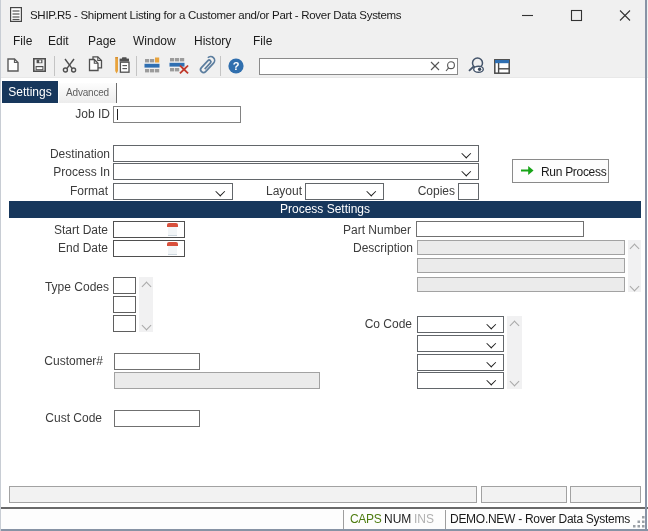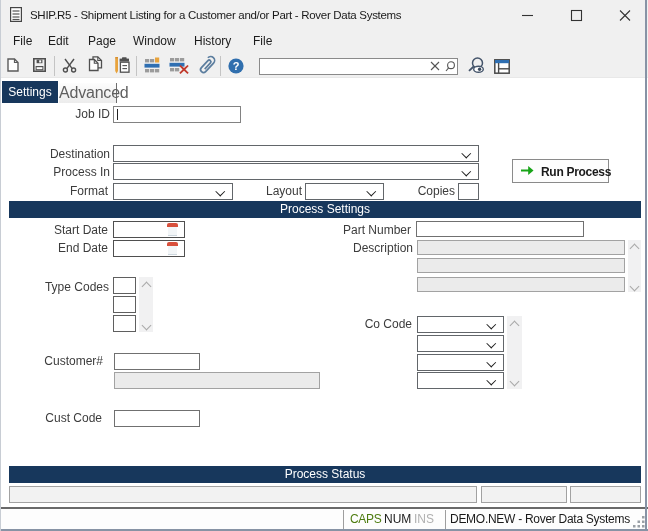--- a/index.html
+++ b/index.html
@@ -127,21 +127,21 @@
     <circle cx="12.6" cy="13.3" r="1.7" fill="#3b4a5e"></circle>
   </svg>
   <svg class="abs" style="left:494px;top:59px" width="16" height="15" viewBox="0 0 16 15">
     <rect x="0.8" y="0.8" width="14.4" height="13.4" fill="#fff" stroke="#4a4a4a" stroke-width="1.5"></rect>
     <rect x="1" y="1" width="14" height="3.2" fill="#2f6fb2"></rect>
     <line x1="4.6" y1="4" x2="4.6" y2="14" stroke="#4a4a4a" stroke-width="1.4"></line>
     <line x1="4.6" y1="9.8" x2="15" y2="9.8" stroke="#4a4a4a" stroke-width="1.4"></line>
   </svg>
 
   <div class="abs" style="left:2px;top:81px;width:56px;height:22px;background:#17375c;color:#fff;font-size:12px;text-align:center;line-height:22px;">Settings</div>
-  <div class="abs" style="left:59px;top:83px;width:58px;height:20px;background:linear-gradient(#fdfdfd,#ececec);border-right:1px solid #6e6e6e;color:#5f5f5f;font-size:16px;letter-spacing:-0.2px;text-align:center;line-height:20px;box-sizing:border-box;">Advanced</div>
+  <div class="abs" style="left:59px;top:83px;width:58px;height:20px;background:linear-gradient(#fdfdfd,#ececec);border-right:1px solid #6e6e6e;color:#5f5f5f;font-size:10px;letter-spacing:-0.2px;text-align:center;line-height:20px;box-sizing:border-box;">Advanced</div>
 
   <div class="lbl lblr" style="left:110px;top:107px;">Job ID</div>
   <div class="inp" style="left:113px;top:106px;width:128px;height:17px;border-color:#828282;"></div>
   <div class="abs" style="left:117px;top:109px;width:1px;height:11px;background:#222;"></div>
 
   <div class="lbl lblr" style="left:110px;top:147px;">Destination</div>
   <div class="combo" style="left:113px;top:145px;width:366px;height:17px;"></div>
   <div class="lbl lblr" style="left:110px;top:165px;">Process In</div>
   <div class="combo" style="left:113px;top:163px;width:366px;height:17px;"></div>
   <div class="lbl lblr" style="left:108px;top:184px;">Format</div>
@@ -149,21 +149,21 @@
   <div class="lbl lblr" style="left:302px;top:184px;">Layout</div>
   <div class="combo" style="left:305px;top:183px;width:79px;height:17px;"></div>
   <div class="lbl lblr" style="left:455px;top:184px;">Copies</div>
   <div class="inp" style="left:458px;top:183px;width:21px;height:17px;border-color:#62666a;"></div>
 
   <div class="abs" style="left:512px;top:159px;width:97px;height:24px;background:#fdfdfd;border:1px solid #8a8a8a;box-sizing:border-box;"></div>
   <svg class="abs" style="left:520px;top:165px" width="15" height="11" viewBox="0 0 15 11">
     <line x1="1" y1="5.5" x2="11" y2="5.5" stroke="#17a317" stroke-width="2"></line>
     <path d="M8.2 1 L13.5 5.5 L8.2 10 Z" fill="#17a317"></path>
   </svg>
-  <div class="lbl" style="left:541px;top:165px;font-size:12px;color:#1a1a1a;letter-spacing:-0.3px;font-weight:bold;">Run Process</div>
+  <div class="lbl" style="left:541px;top:165px;font-size:12px;color:#1a1a1a;letter-spacing:-0.3px;">Run Process</div>
 
   <div class="navy" style="top:201px;">Process Settings</div>
 
   <div class="lbl lblr" style="left:108px;top:223px;">Start Date</div>
   <div class="inp" style="left:113px;top:221px;width:72px;height:17px;border-color:#4f4f4f;"></div>
   <div class="abs" style="left:167px;top:223px;width:11px;height:4px;background:#d8503c;border-radius:2px 2px 0 0;"></div>
   <div class="abs" style="left:168px;top:227px;width:9px;height:8px;background:#f2f5f7;border-bottom:1px solid #cdd7de;"></div>
 
   <div class="lbl lblr" style="left:108px;top:241px;">End Date</div>
   <div class="inp" style="left:113px;top:240px;width:72px;height:17px;border-color:#4f4f4f;"></div>
@@ -198,21 +198,20 @@
   <div class="chevU" style="left:511px;top:322px;"></div>
   <div class="chevD" style="left:511px;top:378px;"></div>
 
   <div class="lbl lblr" style="left:103px;top:354px;">Customer#</div>
   <div class="inp" style="left:114px;top:353px;width:86px;height:17px;border-color:#707070;"></div>
   <div class="gray" style="left:114px;top:372px;width:206px;height:17px;"></div>
 
   <div class="lbl lblr" style="left:102px;top:411px;">Cust Code</div>
   <div class="inp" style="left:114px;top:410px;width:86px;height:17px;border-color:#707070;"></div>
 
-  <div class="navy" style="top:466px;">Process Status</div>
   <div class="gray" style="left:9px;top:486px;width:468px;height:17px;background:#f2f2f2;"></div>
   <div class="gray" style="left:481px;top:486px;width:86px;height:17px;background:#f2f2f2;"></div>
   <div class="gray" style="left:570px;top:486px;width:71px;height:17px;background:#f2f2f2;"></div>
 
   <div class="abs" style="left:0;top:507px;width:648px;height:1.5px;background:#696969;"></div>
   <div class="ssep" style="left:343px;"></div>
   <div class="lbl" style="left:350px;top:512px;color:#4d7c0f;letter-spacing:-0.3px;">CAPS</div>
   <div class="lbl" style="left:384px;top:512px;color:#1a1a1a;">NUM</div>
   <div class="lbl" style="left:414px;top:512px;color:#b0b0b0;">INS</div>
   <div class="ssep" style="left:445px;"></div>

